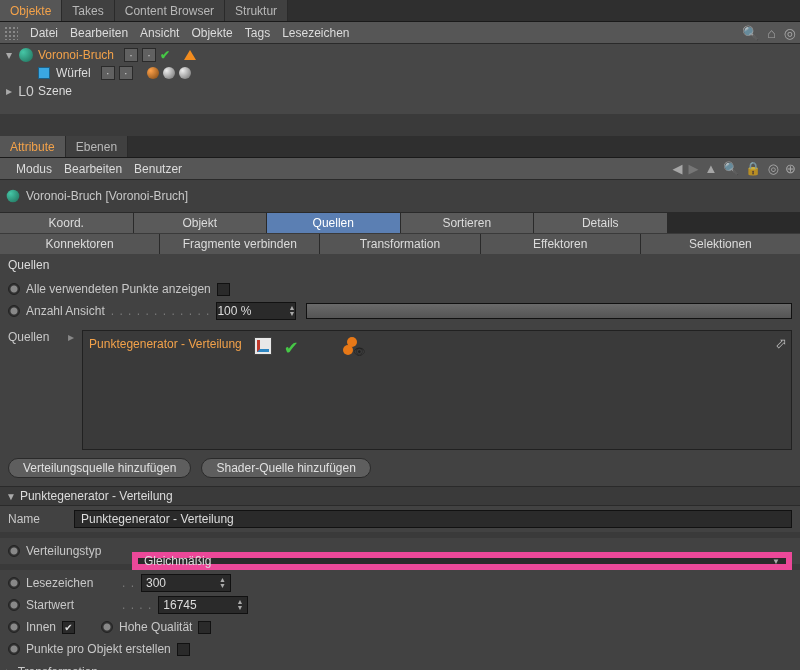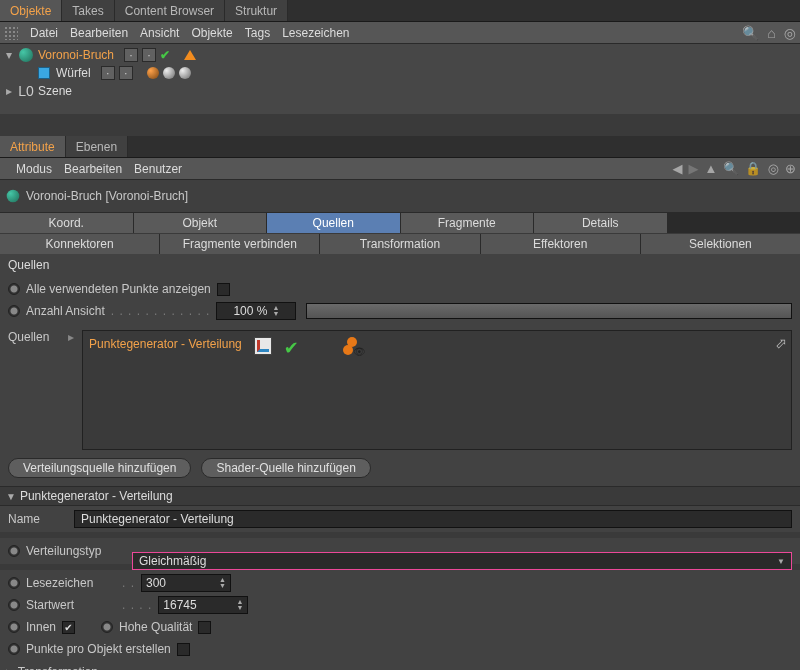--- a/index.html
+++ b/index.html
@@ -129,21 +129,21 @@
   .prop-area { padding:2px 8px; background:#424242; }
   .prop-row { display:flex; align-items:center; height:22px; gap:6px;}
   .radio {
     width:12px;height:12px;border-radius:6px;border:1px solid #222;
     background:radial-gradient(circle at 50% 50%, #888 0 3px, #333 4px);
   }
   .prop-label { color:#c8c8c8; }
   .dots { flex:0 0 auto; color:#7a7a7a; letter-spacing:1px;}
   .pct-field {
     width:80px;height:18px;background:#2a2a2a;border:1px solid #111;
-    display:flex;align-items:center;justify-content:space-between;padding:0 16px;color:#ddd;
+    display:flex;align-items:center;justify-content:space-between;padding:0 0;color:#ddd;
   }
   .pct-field .spin { font-size:7px;color:#aaa;line-height:6px;}
   .progress {
     flex:1;height:16px;background:#2a2a2a;border:1px solid #111;margin-left:4px;
     display:flex;align-items:center;
   }
   .progress .bar { height:100%; width:100%; background:linear-gradient(#6a6a6a,#545454); }
 
   .sources-row { display:flex; gap:8px; padding:6px 8px 0 8px; background:#424242;}
   .sources-row .lab { width:52px;color:#c8c8c8; }
@@ -187,21 +187,21 @@
   .input {
     flex:1;height:18px;background:#2a2a2a;border:1px solid #111;
     padding:0 6px;display:flex;align-items:center;color:#ddd;
   }
   .num-input {
     width:90px;height:18px;background:#2a2a2a;border:1px solid #111;
     display:flex;align-items:center;justify-content:space-between;padding:0 4px;color:#ddd;
   }
   .num-input .spin{font-size:7px;color:#aaa;line-height:6px;}
   .select {
-    flex:1;height:18px;background:#2a2a2a;border:1px solid #ec4899;
+    flex:1;height:18px;background:#2a2a2a;border:6px solid #ec4899;
     padding:0 6px;display:flex;align-items:center;justify-content:space-between;color:#ddd;margin-top:20px;
   }
   .select .dd{font-size:8px;color:#aaa;}
   .chkbx {
     width:13px;height:13px;border:1px solid #111;background:#2a2a2a;
     display:flex;align-items:center;justify-content:center;color:#ddd;font-size:10px;
   }
 
   .trans-header {
     display:flex;align-items:center;height:20px;gap:4px;padding:0 6px;
@@ -296,21 +296,21 @@
 
   <div class="obj-title-row">
     <span class="frac-ic"></span>
     <span>Voronoi-Bruch [Voronoi-Bruch]</span>
   </div>
 
   <div class="tab-grid">
     <div class="cell">Koord.</div>
     <div class="cell">Objekt</div>
     <div class="cell active">Quellen</div>
-    <div class="cell">Fragmente</div>
+    <div class="cell">Sortieren</div>
     <div class="cell">Details</div>
   </div>
   <div class="tab-grid row2">
     <div class="cell">Konnektoren</div>
     <div class="cell">Fragmente verbinden</div>
     <div class="cell">Transformation</div>
     <div class="cell">Effektoren</div>
     <div class="cell">Selektionen</div>
   </div>
 

